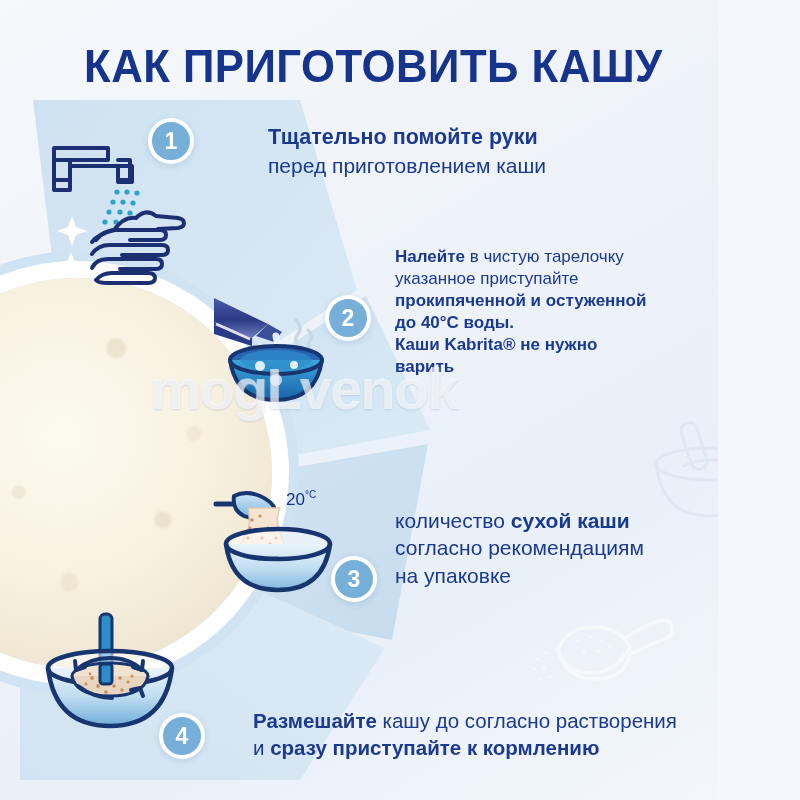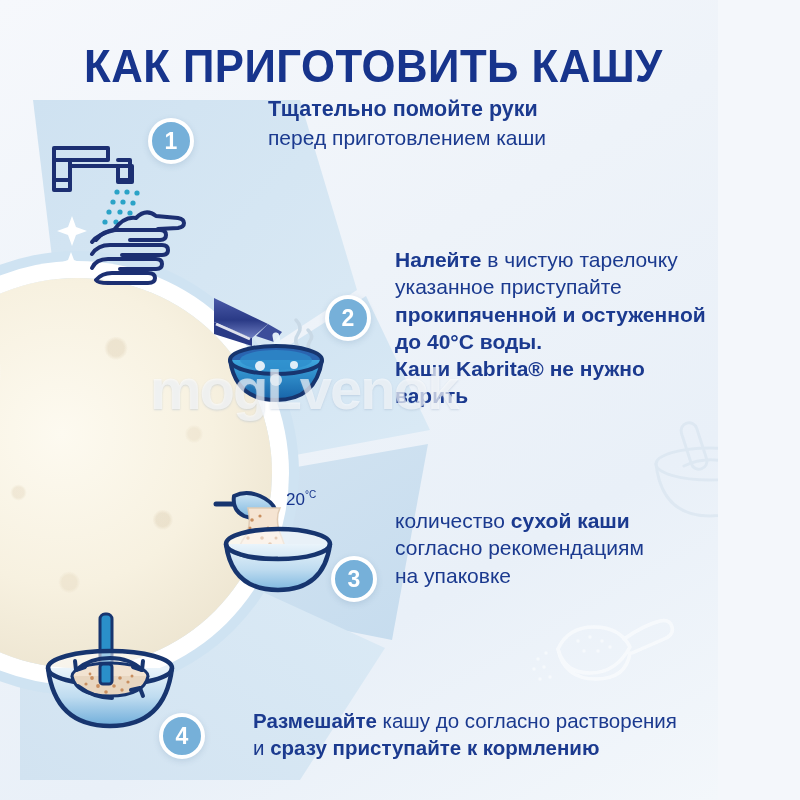--- a/index.html
+++ b/index.html
@@ -64,23 +64,23 @@
   #num3{left:331px;top:556px;}
   #num4{left:159px;top:713px;}
 
   
   .steptext{
     position:absolute;color:#1b3a8f;
     font-family:"Liberation Sans","DejaVu Sans",sans-serif;
     line-height:1.30;
   }
   .steptext b{font-weight:bold;}
-  #t1{left:268px;top:96px;font-size:21px;}
+  #t1{left:268px;top:124px;font-size:21px;}
   #t1 .l1{font-weight:bold;font-size:21.5px;}
-  #t2{left:395px;top:246px;font-size:21px;}
+  #t2{left:395px;top:246px;font-size:17px;}
   #t3{left:395px;top:507px;font-size:21px;}
   #t4{left:253px;top:708px;font-size:20.5px;}
 
   
   .icon{position:absolute;}
   #icon1{left:44px;top:130px;width:152px;height:160px;}
   #icon2{left:212px;top:292px;width:128px;height:122px;}
   #icon3{left:212px;top:482px;width:140px;height:120px;}
   #icon4{left:32px;top:612px;width:160px;height:128px;}
 

